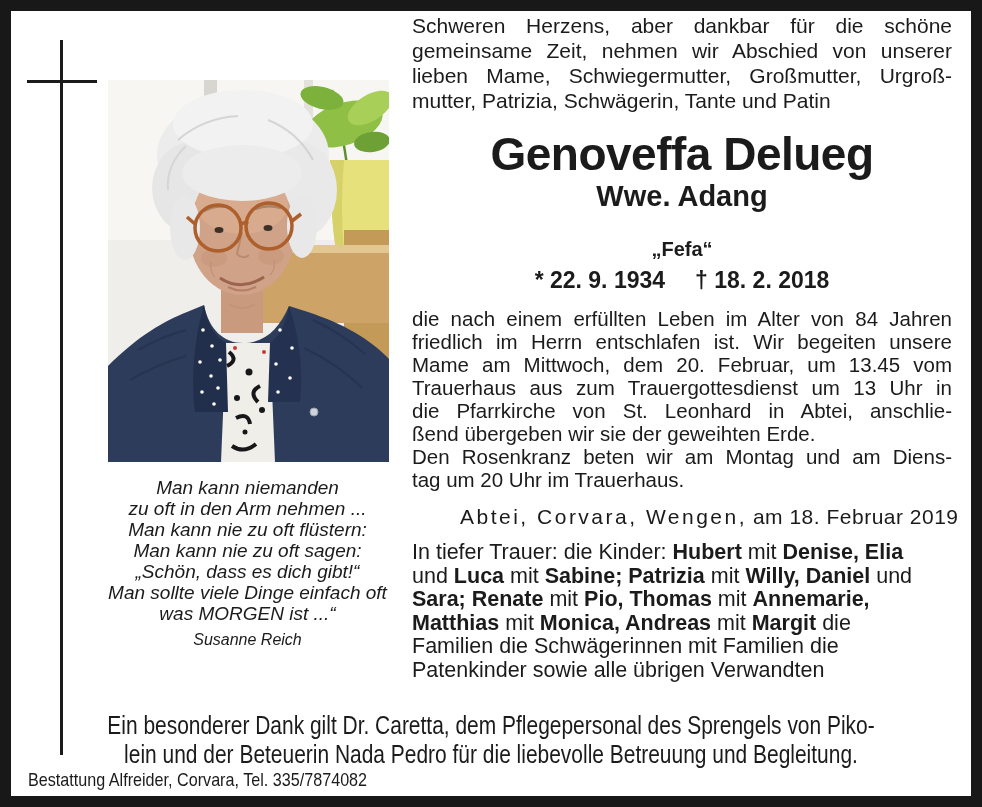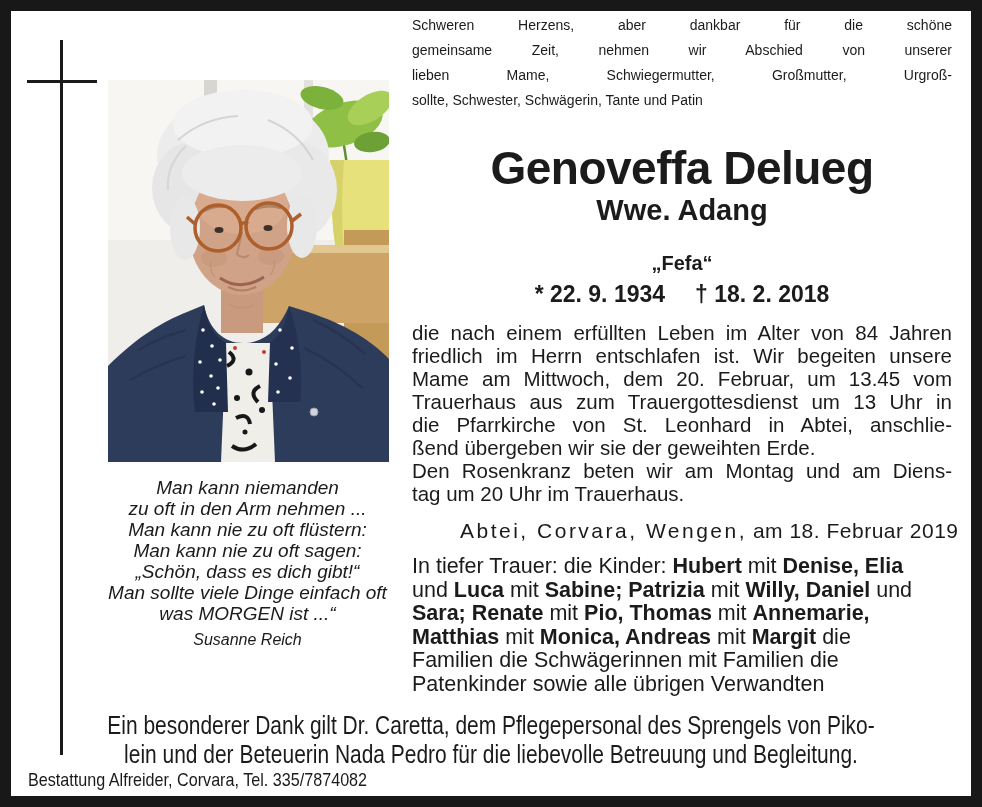--- a/index.html
+++ b/index.html
@@ -17,22 +17,22 @@
   .photo svg{display:block;width:100%;height:100%;}
   
   .poem{position:absolute;left:75px;top:477px;width:345px;text-align:center;
         font-style:italic;font-size:19px;line-height:21px;}
   .poem-author{margin-top:5px;font-size:16px;}
   
   .rcol{position:absolute;left:412px;top:13px;width:540px;}
   .ln{display:block;}
   .jp .ln{white-space:nowrap;text-align:justify;text-align-last:justify;text-justify:inter-word;}
   .jp .ln:last-child{text-align-last:left;}
-  .intro{font-size:14px;line-height:25px;}
-  .name{margin-top:30px;text-align:center;font-weight:bold;font-size:46px;line-height:50px;letter-spacing:-0.5px;}
+  .intro{font-size:21px;line-height:25px;}
+  .name{margin-top:16px;text-align:center;font-weight:bold;font-size:46px;line-height:50px;letter-spacing:-0.5px;}
   .wtitle{text-align:center;font-weight:bold;font-size:29px;line-height:34px;}
   .nick{margin-top:24px;text-align:center;font-weight:bold;font-size:20px;line-height:24px;}
   .dates{margin-top:5px;text-align:center;font-weight:bold;font-size:23px;line-height:28px;}
   .dates .death{margin-left:30px;}
   .body1{margin-top:13px;font-size:20.5px;line-height:23px;}
   .body2{font-size:20.5px;line-height:23px;}
   .dateline{margin-top:14px;font-size:21px;line-height:24px;white-space:nowrap;}
   .dateline .places{letter-spacing:2.5px;margin-left:48px;}
   .dateline .dldate{letter-spacing:0.5px;}
   .family{margin-top:12px;font-size:21.5px;line-height:23.5px;}
@@ -185,21 +185,21 @@
         <div class="ln">was MORGEN ist ...“</div>
       </div>
     <div class="poem-author">Susanne Reich</div>
   </div>
 
   <div class="rcol">
     <div class="intro jp">
         <div class="ln">Schweren Herzens, aber dankbar für die schöne</div>
         <div class="ln">gemeinsame Zeit, nehmen wir Abschied von unserer</div>
         <div class="ln">lieben Mame, Schwiegermutter, Großmutter, Urgroß-</div>
-        <div class="ln">sollte, Schwester, Schwägerin, Tante und Patin</div>
+        <div class="ln">mutter, Patrizia, Schwägerin, Tante und Patin</div>
       </div>
     <div class="name">Genoveffa Delueg</div>
     <div class="wtitle">Wwe. Adang</div>
     <div class="nick">„Fefa“</div>
     <div class="dates">
       <span class="birth">* 22. 9. 1934</span><span class="death">† 18. 2. 2018</span>
     </div>
     <div class="body1 jp">
         <div class="ln">die nach einem erfüllten Leben im Alter von 84 Jahren</div>
         <div class="ln">friedlich im Herrn entschlafen ist. Wir begeiten unsere</div>

